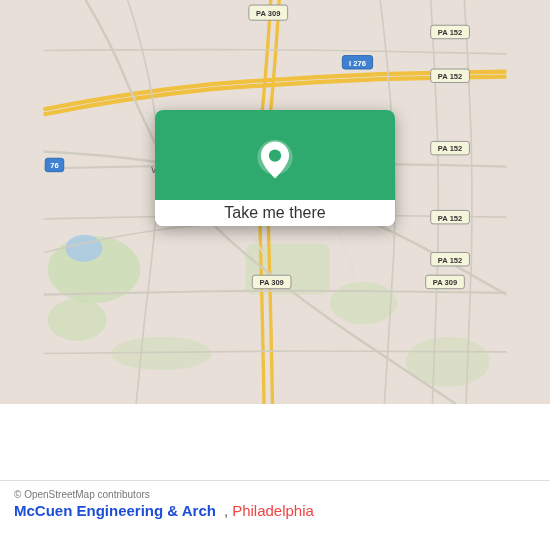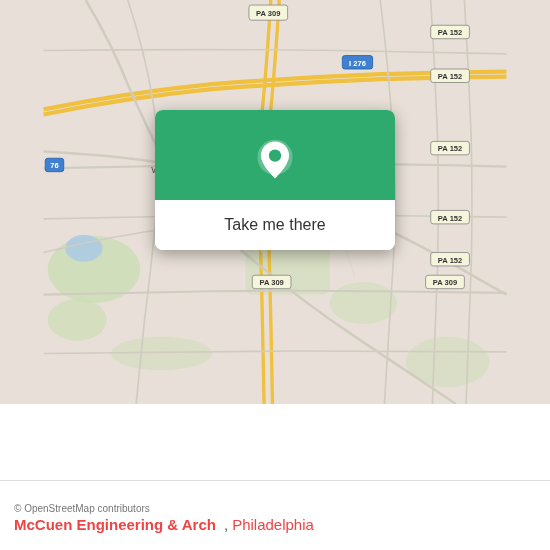--- a/index.html
+++ b/index.html
@@ -52,38 +52,37 @@
       align-items: center;
     }
 
     #location-pin {
       width: 44px;
       height: 44px;
     }
 
     #popup-button {
       width: 100%;
-      padding: 16px 0;
+      padding: 4px 0;
       background: white;
       border: none;
       cursor: pointer;
       font-size: 16px;
       font-weight: 500;
       color: #333;
       text-align: center;
     }
 
     
     #bottom-bar {
       width: 550px;
       height: 70px;
       background: white;
       display: flex;
       flex-direction: column;
-      justify-content: center;
       padding: 8px 14px 4px 14px;
       border-top: 1px solid #ddd;
       position: absolute;
       bottom: 0;
       left: 0;
     }
 
     #bottom-bar-top {
       display: flex;
       align-items: center;
@@ -91,21 +90,21 @@
     }
 
     #copyright-text {
       font-size: 10px;
       color: #777;
     }
 
     #location-name {
       font-size: 15px;
       font-weight: 600;
-      color: #ef4444;
+      color: #1d4ed8;
       margin-right: 4px;
     }
 
     #location-city {
       font-size: 15px;
       color: #ef4444;
     }
 
     #moovit-logo {
       position: absolute;

